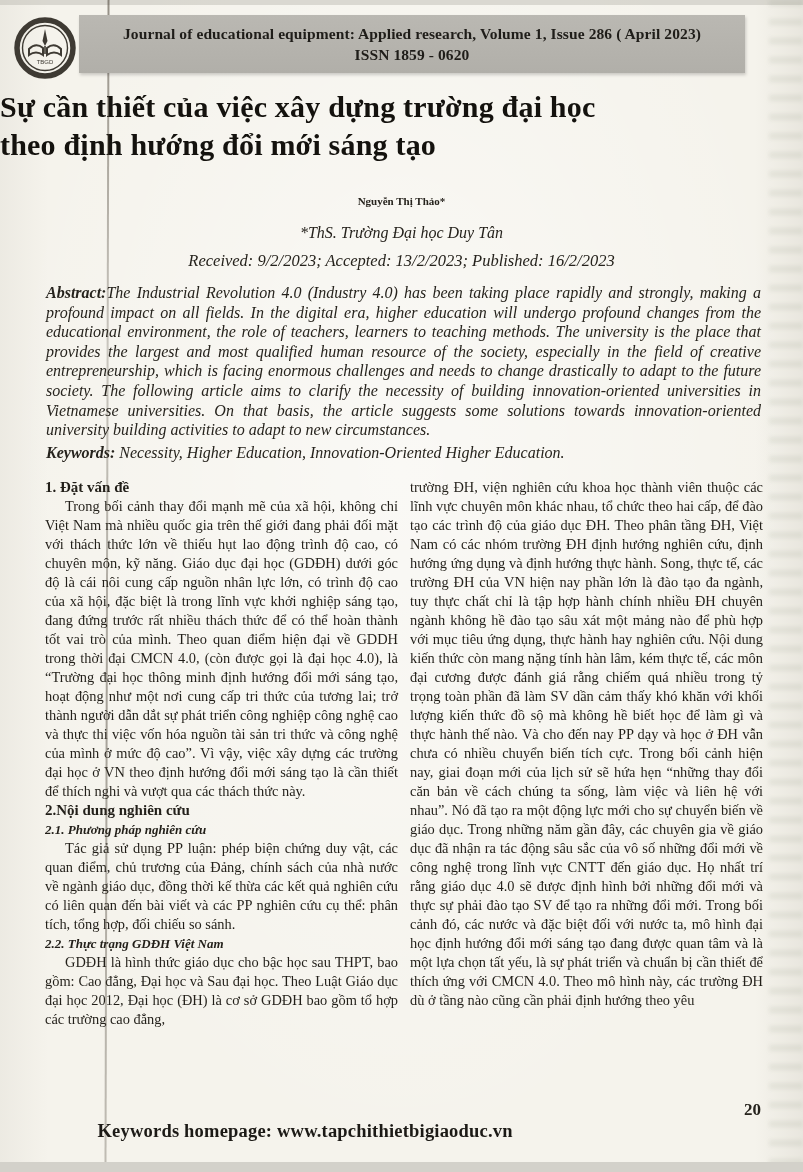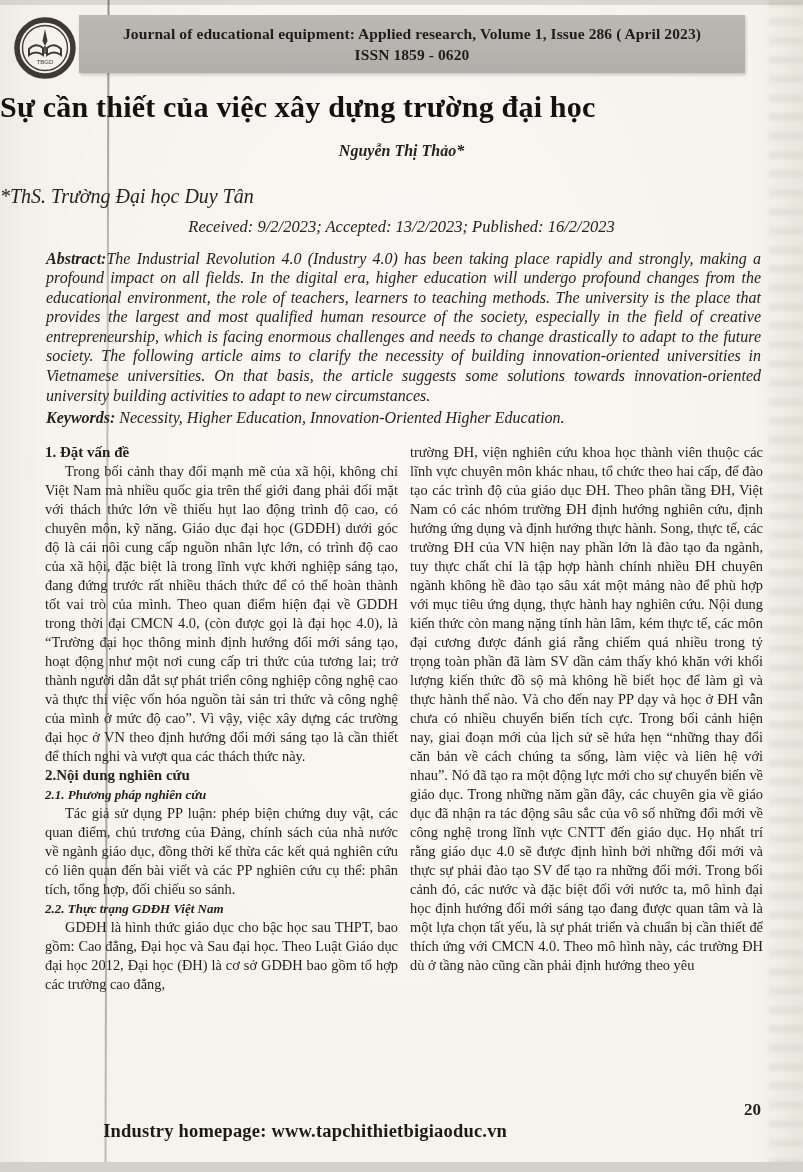--- a/index.html
+++ b/index.html
@@ -39,22 +39,22 @@
     display:flex; flex-direction:column; align-items:center; justify-content:center;
     gap:3px;
   }
   .band-line { font-weight:bold; font-size:15.5px; color:#1f1d19; letter-spacing:.1px; white-space:nowrap; }
 
   .article-title {
     margin-top:88px; text-align:left;
     font-weight:bold; font-size:30px; line-height:1.25; color:#14120e;
     letter-spacing:.2px;
   }
-  .byline { text-align:center; margin-top:16px; font-size:16px; font-style:italic; font-weight:bold; }
-  .affil  { text-align:left; margin-top:25px;  font-size:20px; font-style:italic; }
+  .byline { text-align:center; margin-top:32px; font-size:11px; font-weight:bold; }
+  .affil  { text-align:center; margin-top:17px;  font-size:16px; font-style:italic; }
   .dates  { text-align:center; margin-top:9px;  font-size:16.5px; font-style:italic; }
 
   .abstract {
     margin:12px 42px 0 46px;
     font-size:16px; font-style:italic; line-height:19.6px;
     text-align:justify;
   }
   .abstract .lbl { font-weight:bold;margin-top:20px; }
   .keywords { margin:4px 42px 0 46px; font-size:16px; font-style:italic; text-align:left; }
   .keywords .lbl { font-weight:bold; }
@@ -98,20 +98,21 @@
     </svg>
   </div>
 
   <div class="band">
     <div class="band-line">Journal of educational equipment: Applied research, Volume 1, Issue 286 ( April 2023)</div>
     <div class="band-line">ISSN 1859 - 0620</div>
   </div>
 
   <div class="article-title">
     <div>Sự cần thiết của việc xây dựng trường đại học</div>
+    <div>theo định hướng đổi mới sáng tạo</div>
   </div>
 
   <div class="byline">Nguyễn Thị Thảo*</div>
   <div class="affil">*ThS. Trường Đại học Duy Tân</div>
   <div class="dates">Received: 9/2/2023; Accepted: 13/2/2023; Published: 16/2/2023</div>
 
   <div class="abstract">
     <span class="lbl">Abstract:</span><span>The Industrial Revolution 4.0 (Industry 4.0) has been taking place rapidly and strongly, making a profound impact on all fields. In the digital era, higher education will undergo profound changes from the educational environment, the role of teachers, learners to teaching methods. The university is the place that provides the largest and most qualified human resource of the society, especially in the field of creative entrepreneurship, which is facing enormous challenges and needs to change drastically to adapt to the future society. The following article aims to clarify the necessity of building innovation-oriented universities in Vietnamese universities. On that basis, the article suggests some solutions towards innovation-oriented university building activities to adapt to new circumstances.</span>
   </div>
   <div class="keywords">
@@ -128,17 +129,17 @@
       <div class="h-bi">2.2. Thực trạng GDĐH Việt Nam</div>
       <p>GDĐH là hình thức giáo dục cho bậc học sau THPT, bao gồm: Cao đẳng, Đại học và Sau đại học. Theo Luật Giáo dục đại học 2012, Đại học (ĐH) là cơ sở GDĐH bao gồm tổ hợp các trường cao đẳng,</p>
     </div>
     <div class="col">
       <p class="no-indent">trường ĐH, viện nghiên cứu khoa học thành viên thuộc các lĩnh vực chuyên môn khác nhau, tổ chức theo hai cấp, để đào tạo các trình độ của giáo dục ĐH. Theo phân tầng ĐH, Việt Nam có các nhóm trường ĐH định hướng nghiên cứu, định hướng ứng dụng và định hướng thực hành. Song, thực tế, các trường ĐH của VN hiện nay phần lớn là đào tạo đa ngành, tuy thực chất chỉ là tập hợp hành chính nhiều ĐH chuyên ngành không hề đào tạo sâu xát một mảng nào để phù hợp với mục tiêu ứng dụng, thực hành hay nghiên cứu. Nội dung kiến thức còn mang nặng tính hàn lâm, kém thực tế, các môn đại cương được đánh giá rằng chiếm quá nhiều trong tỷ trọng toàn phần đã làm SV dần cảm thấy khó khăn với khối lượng kiến thức đồ sộ mà không hề biết học để làm gì và thực hành thế nào. Và cho đến nay PP dạy và học ở ĐH vẫn chưa có nhiều chuyển biến tích cực. Trong bối cảnh hiện nay, giai đoạn mới của lịch sử sẽ hứa hẹn “những thay đổi căn bản về cách chúng ta sống, làm việc và liên hệ với nhau”. Nó đã tạo ra một động lực mới cho sự chuyển biến về giáo dục. Trong những năm gần đây, các chuyên gia về giáo dục đã nhận ra tác động sâu sắc của vô số những đổi mới về công nghệ trong lĩnh vực CNTT đến giáo dục. Họ nhất trí rằng giáo dục 4.0 sẽ được định hình bởi những đổi mới và thực sự phải đào tạo SV để tạo ra những đổi mới. Trong bối cảnh đó, các nước và đặc biệt đối với nước ta, mô hình đại học định hướng đổi mới sáng tạo đang được quan tâm và là một lựa chọn tất yếu, là sự phát triển và chuẩn bị cần thiết để thích ứng với CMCN 4.0. Theo mô hình này, các trường ĐH dù ở tầng nào cũng cần phải định hướng theo yêu</p>
     </div>
   </div>
 
   <div class="page-number">20</div>
   <div class="footer">
-    <span>Industry homepage: </span><span>www.tapchithietbigiaoduc.vn</span>
+    <span>Keywords homepage: </span><span>www.tapchithietbigiaoduc.vn</span>
   </div>
 
   <div class="scan-bottom"></div>
 </div>
 
 </body></html>

